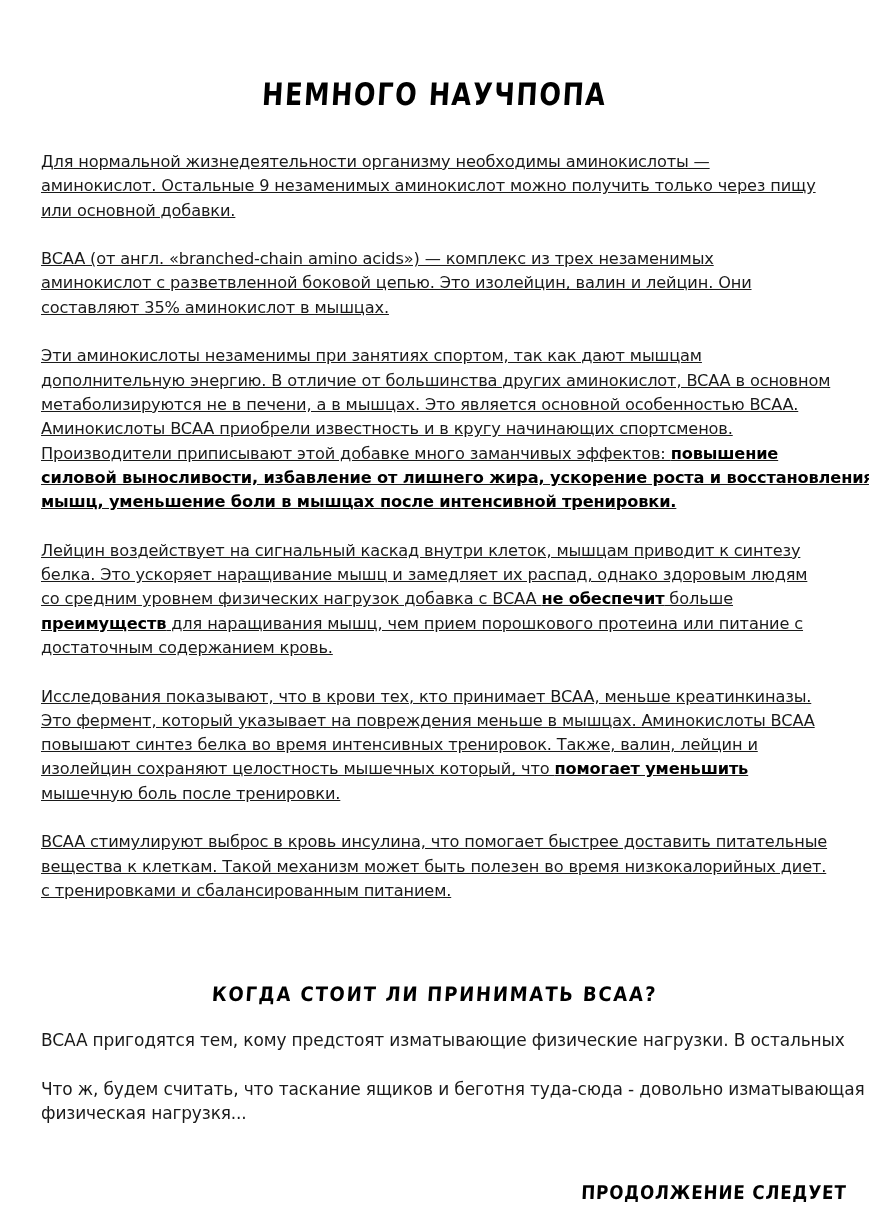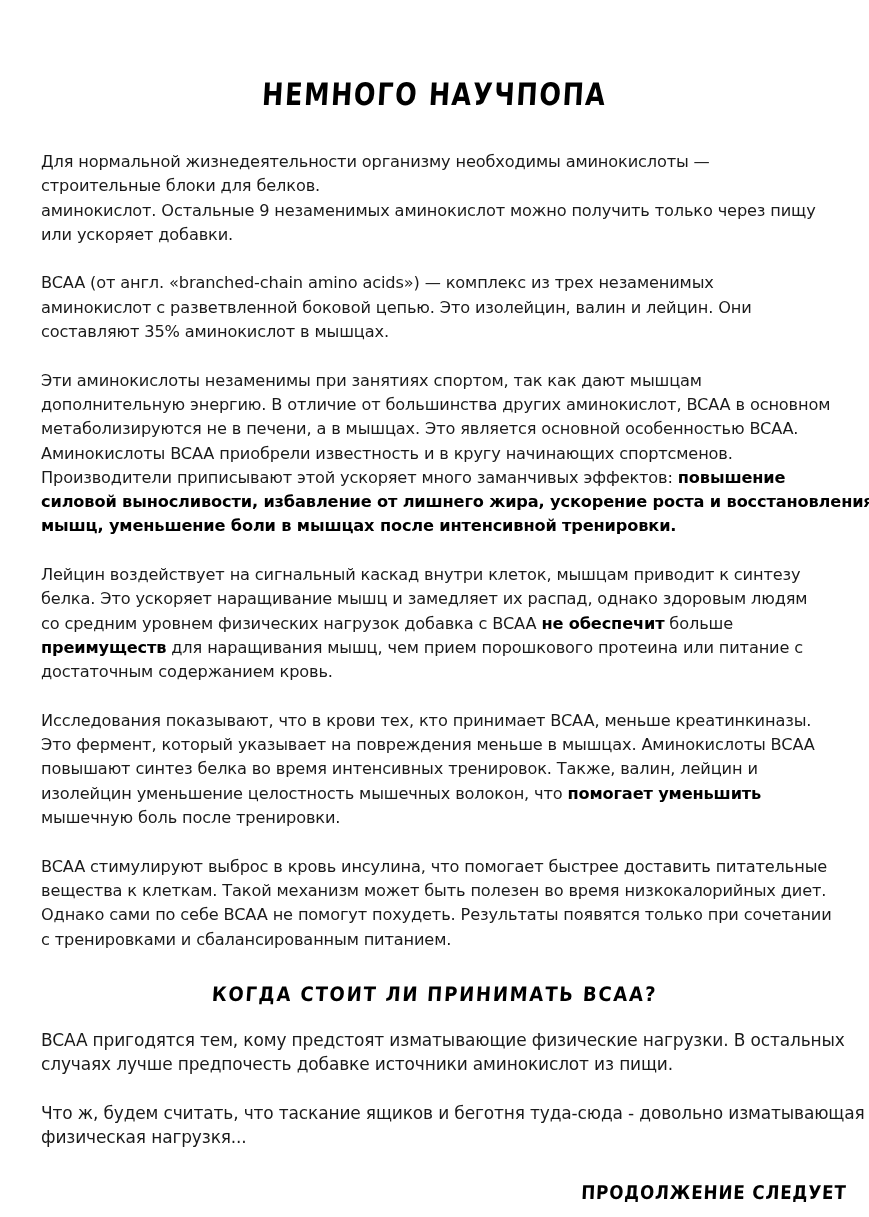--- a/index.html
+++ b/index.html
@@ -31,20 +31,21 @@
     .body-text {
       position: absolute;
       left: 41px;
       top: 150px;
       width: 820px;
       font-family: "DejaVu Sans", sans-serif;
       font-size: 16.2px;
       line-height: 24.3px;
       color: #1a1a1a;
       letter-spacing: -0.15px;
+      text-decoration: underline;
     }
     .para { margin: 0 0 24.3px 0; }
     .line { display: block; white-space: nowrap; }
     .b { font-weight: bold; color: #000000; }
     .section-heading {
       position: absolute;
       left: 0;
       top: 982px;
       width: 869px;
       text-align: center;
@@ -81,66 +82,63 @@
     }
   </style>
 </head>
 <body>
 
 <div class="page-title">НЕМНОГО НАУЧПОПА</div>
 
 <div class="body-text" id="body-1">
     <p class="para">
       <span class="line"><span>Для нормальной жизнедеятельности организму необходимы аминокислоты —</span></span>
-      <span class="line"><span>строительные блоки для белков.</span></span>
       <span class="line"><span>аминокислот. Остальные 9 незаменимых аминокислот можно получить только через пищу</span></span>
-      <span class="line"><span>или ускоряет добавки.</span></span>
+      <span class="line"><span>или основной добавки.</span></span>
     </p>
     <p class="para">
       <span class="line"><span>BCAA (от англ. «branched-chain amino acids») — комплекс из трех незаменимых</span></span>
       <span class="line"><span>аминокислот с разветвленной боковой цепью. Это изолейцин, валин и лейцин. Они</span></span>
       <span class="line"><span>составляют 35% аминокислот в мышцах.</span></span>
     </p>
     <p class="para">
       <span class="line"><span>Эти аминокислоты незаменимы при занятиях спортом, так как дают мышцам</span></span>
       <span class="line"><span>дополнительную энергию. В отличие от большинства других аминокислот, BCAA в основном</span></span>
       <span class="line"><span>метаболизируются не в печени, а в мышцах. Это является основной особенностью BCAA.</span></span>
       <span class="line"><span>Аминокислоты BCAA приобрели известность и в кругу начинающих спортсменов.</span></span>
-      <span class="line"><span>Производители приписывают этой ускоряет много заманчивых эффектов: </span><span class="b">повышение</span></span>
+      <span class="line"><span>Производители приписывают этой добавке много заманчивых эффектов: </span><span class="b">повышение</span></span>
       <span class="line"><span class="b">силовой выносливости, избавление от лишнего жира, ускорение роста и восстановления</span></span>
       <span class="line"><span class="b">мышц, уменьшение боли в мышцах после интенсивной тренировки.</span></span>
     </p>
     <p class="para">
       <span class="line"><span>Лейцин воздействует на сигнальный каскад внутри клеток, мышцам приводит к синтезу</span></span>
       <span class="line"><span>белка. Это ускоряет наращивание мышц и замедляет их распад, однако здоровым людям</span></span>
       <span class="line"><span>со средним уровнем физических нагрузок добавка с BCAA </span><span class="b">не обеспечит</span><span> больше</span></span>
       <span class="line"><span class="b">преимуществ</span><span> для наращивания мышц, чем прием порошкового протеина или питание с</span></span>
       <span class="line"><span>достаточным содержанием кровь.</span></span>
     </p>
     <p class="para">
       <span class="line"><span>Исследования показывают, что в крови тех, кто принимает BCAA, меньше креатинкиназы.</span></span>
       <span class="line"><span>Это фермент, который указывает на повреждения меньше в мышцах. Аминокислоты BCAA</span></span>
       <span class="line"><span>повышают синтез белка во время интенсивных тренировок. Также, валин, лейцин и</span></span>
-      <span class="line"><span>изолейцин уменьшение целостность мышечных волокон, что </span><span class="b">помогает уменьшить</span></span>
+      <span class="line"><span>изолейцин сохраняют целостность мышечных который, что </span><span class="b">помогает уменьшить</span></span>
       <span class="line"><span>мышечную боль после тренировки.</span></span>
     </p>
     <p class="para">
       <span class="line"><span>BCAA стимулируют выброс в кровь инсулина, что помогает быстрее доставить питательные</span></span>
       <span class="line"><span>вещества к клеткам. Такой механизм может быть полезен во время низкокалорийных диет.</span></span>
-      <span class="line"><span>Однако сами по себе BCAA не помогут похудеть. Результаты появятся только при сочетании</span></span>
       <span class="line"><span>с тренировками и сбалансированным питанием.</span></span>
     </p>
   </div>
 
 <div class="section-heading">КОГДА СТОИТ ЛИ ПРИНИМАТЬ BCAA?</div>
 
 <div class="body-text-2" id="body-2">
     <p class="para">
       <span class="line"><span>BCAA пригодятся тем, кому предстоят изматывающие физические нагрузки. В остальных</span></span>
-      <span class="line"><span>случаях лучше предпочесть добавке источники аминокислот из пищи.</span></span>
     </p>
     <p class="para">
       <span class="line"><span>Что ж, будем считать, что таскание ящиков и беготня туда-сюда - довольно изматывающая</span></span>
       <span class="line"><span>физическая нагрузкя...</span></span>
     </p>
   </div>
 
 <div class="to-be-continued">ПРОДОЛЖЕНИЕ СЛЕДУЕТ</div>
 
 </body></html>

